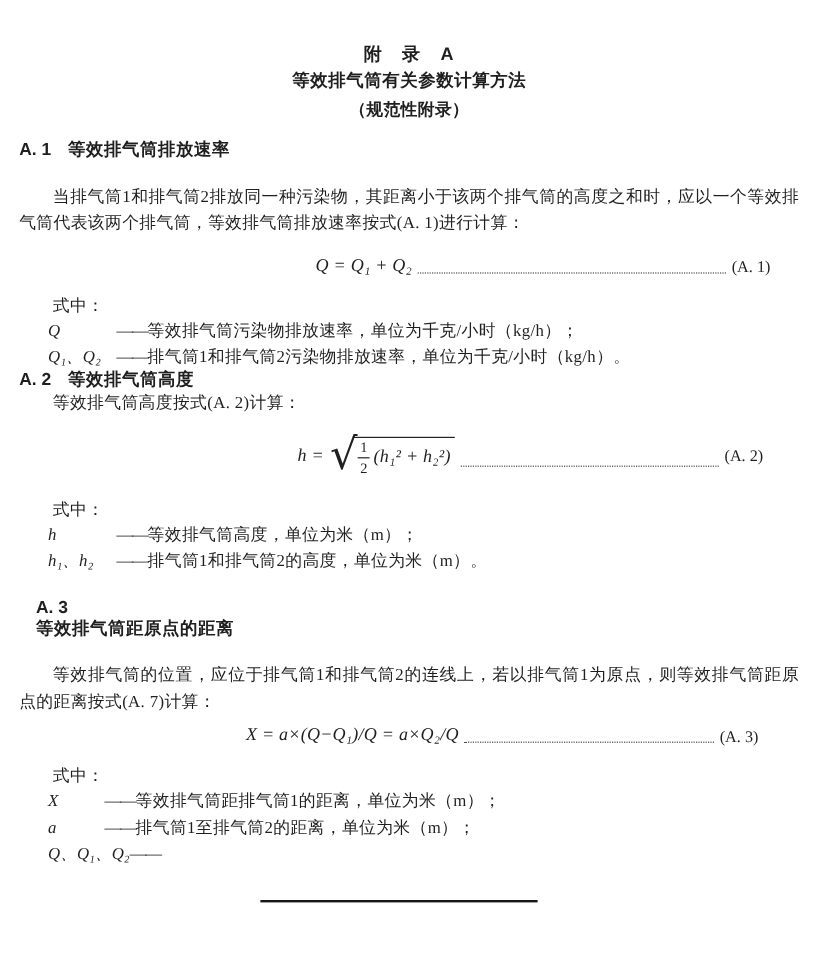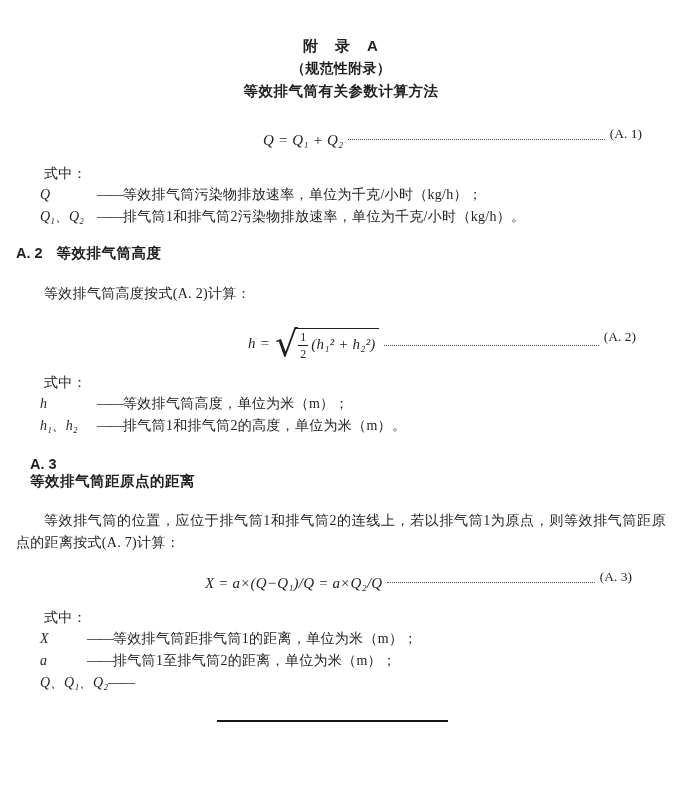--- a/index.html
+++ b/index.html
@@ -24,34 +24,34 @@
 
   
   .sec-heading {
     font-family: "Liberation Sans", "DejaVu Sans", sans-serif;
     font-weight: bold; font-size: 14.5px; line-height: 17px;
     display: flex; align-items: baseline;
   }
   .sec-heading .sec-num { letter-spacing: 0; }
   .sec-heading .sec-text { margin-left: 14px; letter-spacing: 0.5px; }
   .h-a1 { margin-top: 14px; }
-  .h-a2 { margin-top: 18px; }
+  .h-a2 { }
   .h-a3 { margin-top: 20px; flex-direction: column; }
 
   
   .para { text-indent: 2em; line-height: 22px; text-align: justify; }
   .p-a1 { margin-top: 20px; }
-  .lead-a2 { margin-top: 21px; text-indent: 2em; line-height: 22px; }
+  .lead-a2 { text-indent: 2em; line-height: 22px; }
   .p-a3 { margin-top: 20px; }
 
   
   .formula-row { display: flex; align-items: center; }
   .f-math {
     font-family: "Liberation Serif", "DejaVu Serif", serif;
-    font-style: italic; font-size: 15px; white-space: nowrap; letter-spacing: 0.2px; margin-top: 13px;
+    font-style: italic; font-size: 15px; white-space: nowrap; letter-spacing: 0.2px;
   }
   .f-leader { flex: 1 1 auto; height: 0; border-bottom: 1.8px dotted #4a4a4a; margin: 0 5px; position: relative; top: 5px; }
   .f-num { font-size: 13.5px; white-space: nowrap; letter-spacing: 0; }
   .fr-a1 { margin: 16px 24px 0 247px; }
   .fr-a2 { margin: 12px 30px 0 232px; height: 40px; }
   .fr-a2 .f-leader { top: 8px; }
   .fr-a3 { margin: 8px 34px 0 189px; align-items: center; }
 
   
   .fa2-math { display: inline-flex; align-items: center; font-style: normal; }
@@ -78,24 +78,29 @@
 
   
   .end-rule { margin: 26px 0 0 201px; width: 231px; border-top: 2px solid #161616; }
 </style>
 </head>
 <body>
 
 <div class="page">
 
   <div class="doc-title t1">附　录　A</div>
+  <div class="doc-title t3">等效排气筒有关参数计算方法</div>
   <div class="doc-title t2">（规范性附录）</div>
-  <div class="doc-title t3">等效排气筒有关参数计算方法</div>
 
+  <div class="sec-heading h-a1">
+    <span class="sec-num">A. 1</span>
+    <span class="sec-text">等效排气筒排放速率</span>
+  </div>
 
+  <div class="para p-a1">当排气筒1和排气筒2排放同一种污染物，其距离小于该两个排气筒的高度之和时，应以一个等效排气筒代表该两个排气筒，等效排气筒排放速率按式(A. 1)进行计算：</div>
 
   <div class="formula-row fr-a1">
     <span class="f-math">Q = Q₁ + Q₂</span>
     <span class="f-leader"></span>
     <span class="f-num">(A. 1)</span>
   </div>
 
   <div class="where">式中：</div>
   <div class="defs">
     <div class="def-row">

